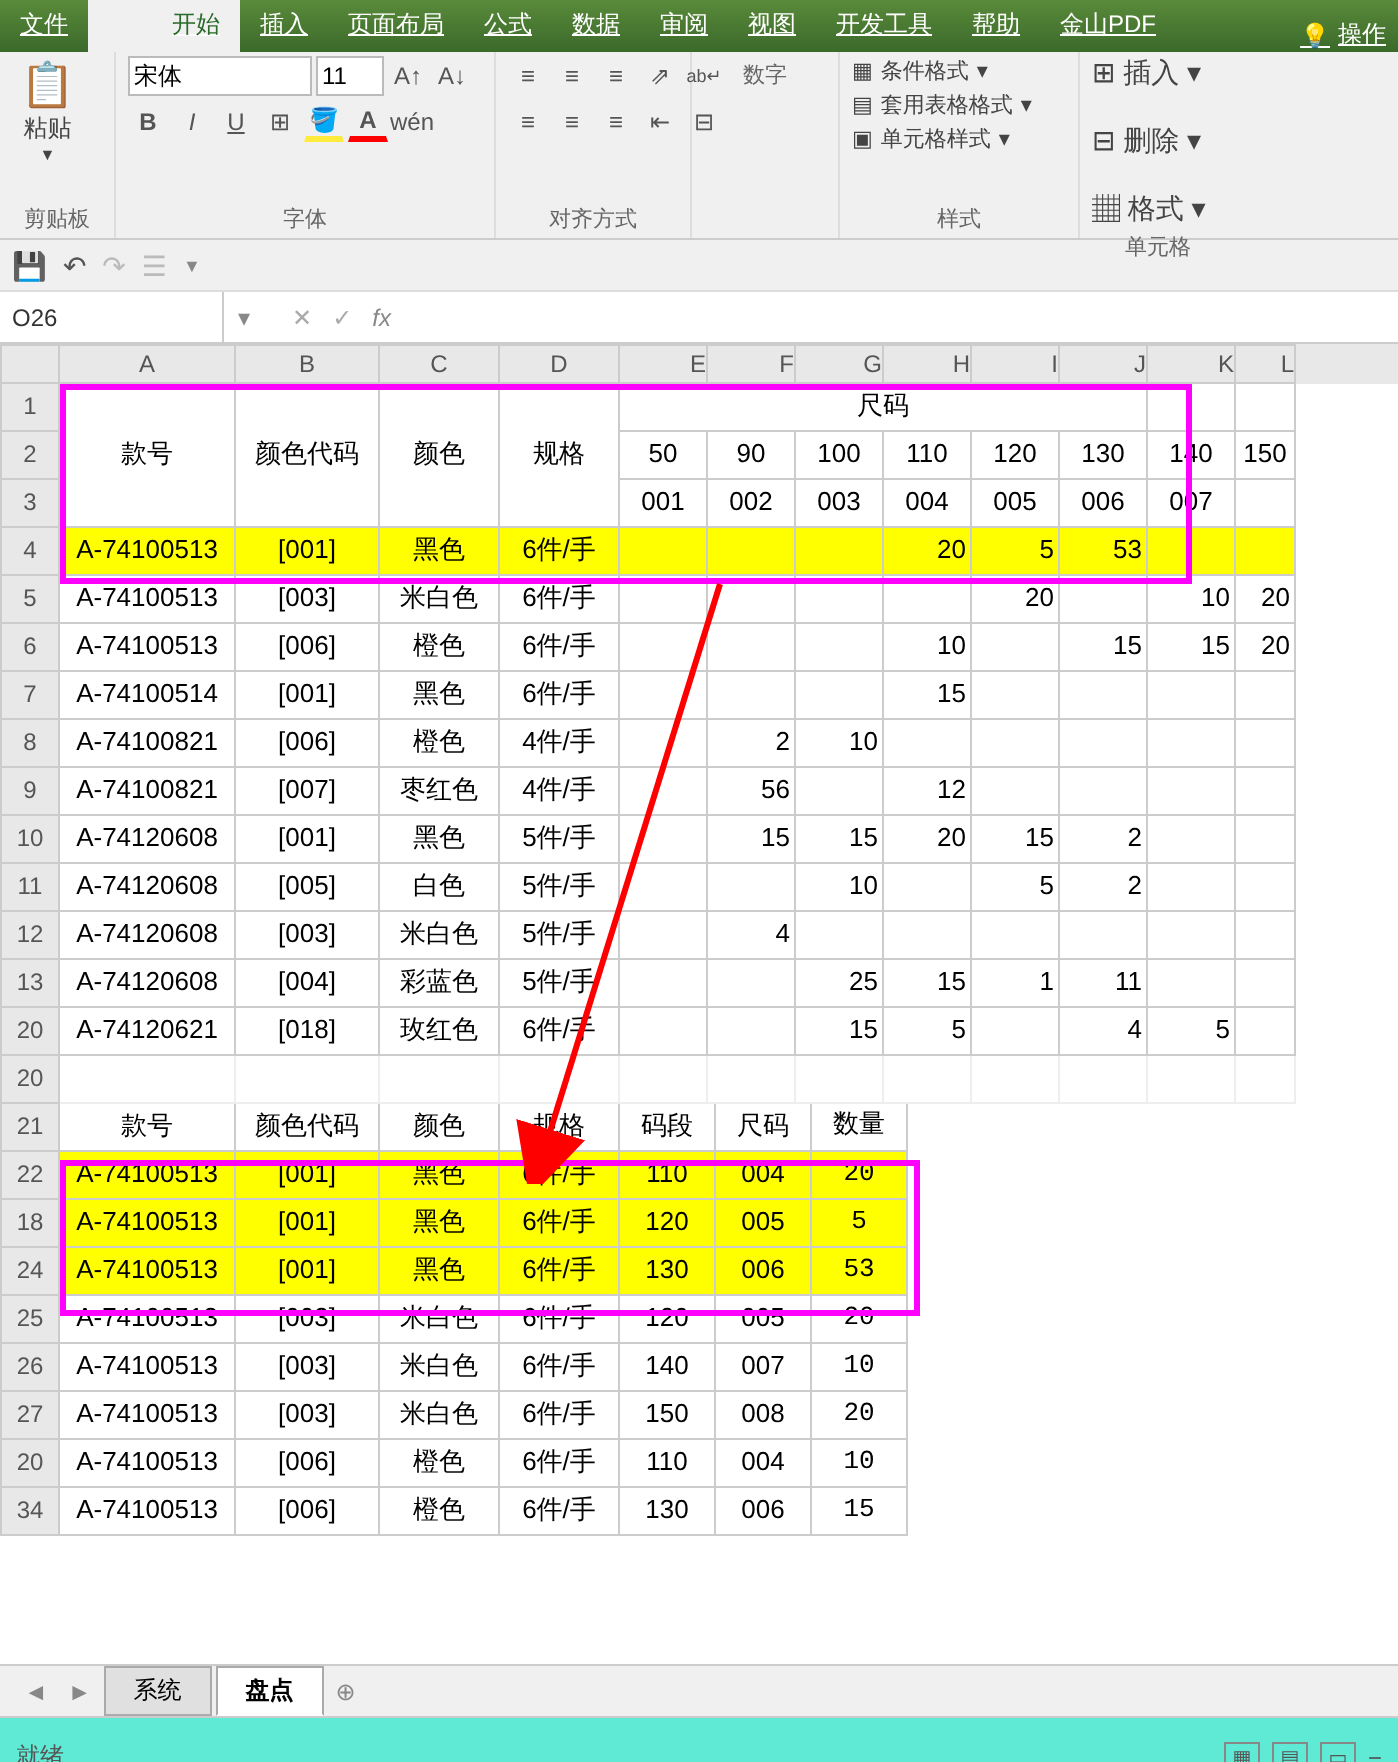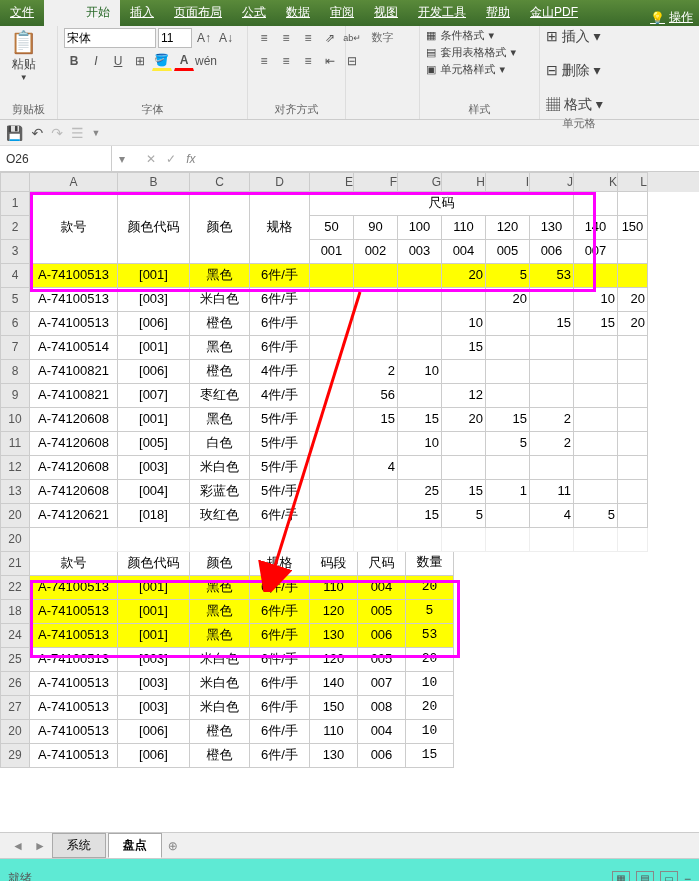--- a/index.html
+++ b/index.html
@@ -496,21 +496,21 @@
         <div class="rh">20</div>
         <div class="cell c-A ctr">A-74100513</div>
         <div class="cell c-B ctr">[006]</div>
         <div class="cell c-C ctr">橙色</div>
         <div class="cell c-D ctr">6件/手</div>
         <div class="cell c2-E ctr">110</div>
         <div class="cell c2-F ctr">004</div>
         <div class="cell c2-G ctr">10</div>
       </div>
       <div class="row">
-        <div class="rh">29</div>
+        <div class="rh">34</div>
         <div class="cell c-A ctr">A-74100513</div>
         <div class="cell c-B ctr">[006]</div>
         <div class="cell c-C ctr">橙色</div>
         <div class="cell c-D ctr">6件/手</div>
         <div class="cell c2-E ctr">130</div>
         <div class="cell c2-F ctr">006</div>
         <div class="cell c2-G ctr">15</div>
       </div>
     </div>
 

